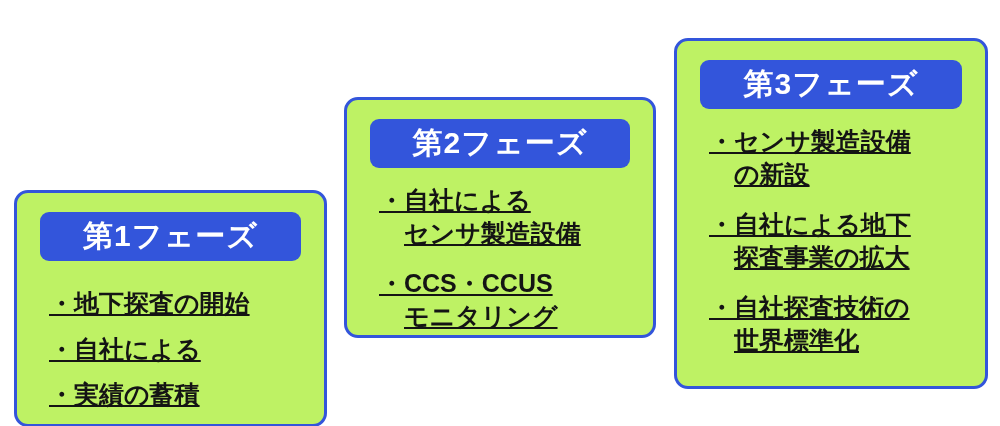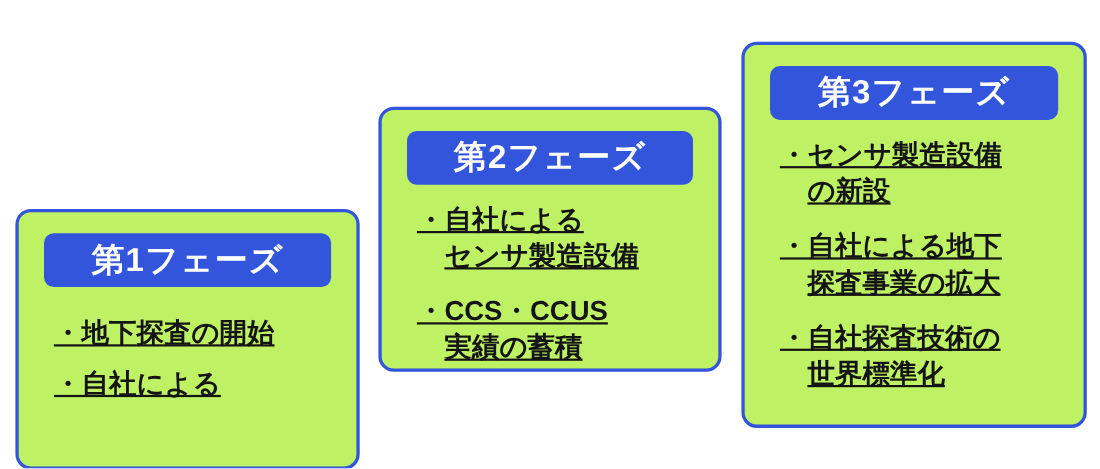--- a/index.html
+++ b/index.html
@@ -67,32 +67,33 @@
 
 <div class="canvas">
 
   <section class="phase-card card-1">
     <div class="phase-badge">
       <span>第1フェーズ</span>
     </div>
     <ul class="phase-items">
       <li>・地下探査の開始</li>
       <li>・自社による</li>
+      <li>・実績の蓄積</li>
     </ul>
   </section>
 
   <section class="phase-card card-2">
     <div class="phase-badge">
       <span>第2フェーズ</span>
     </div>
     <ul class="phase-items">
       <li>・自社による
 センサ製造設備</li>
       <li>・CCS・CCUS
-実績の蓄積</li>
+モニタリング</li>
     </ul>
   </section>
 
   <section class="phase-card card-3">
     <div class="phase-badge">
       <span>第3フェーズ</span>
     </div>
     <ul class="phase-items">
       <li>・センサ製造設備
 の新設</li>

